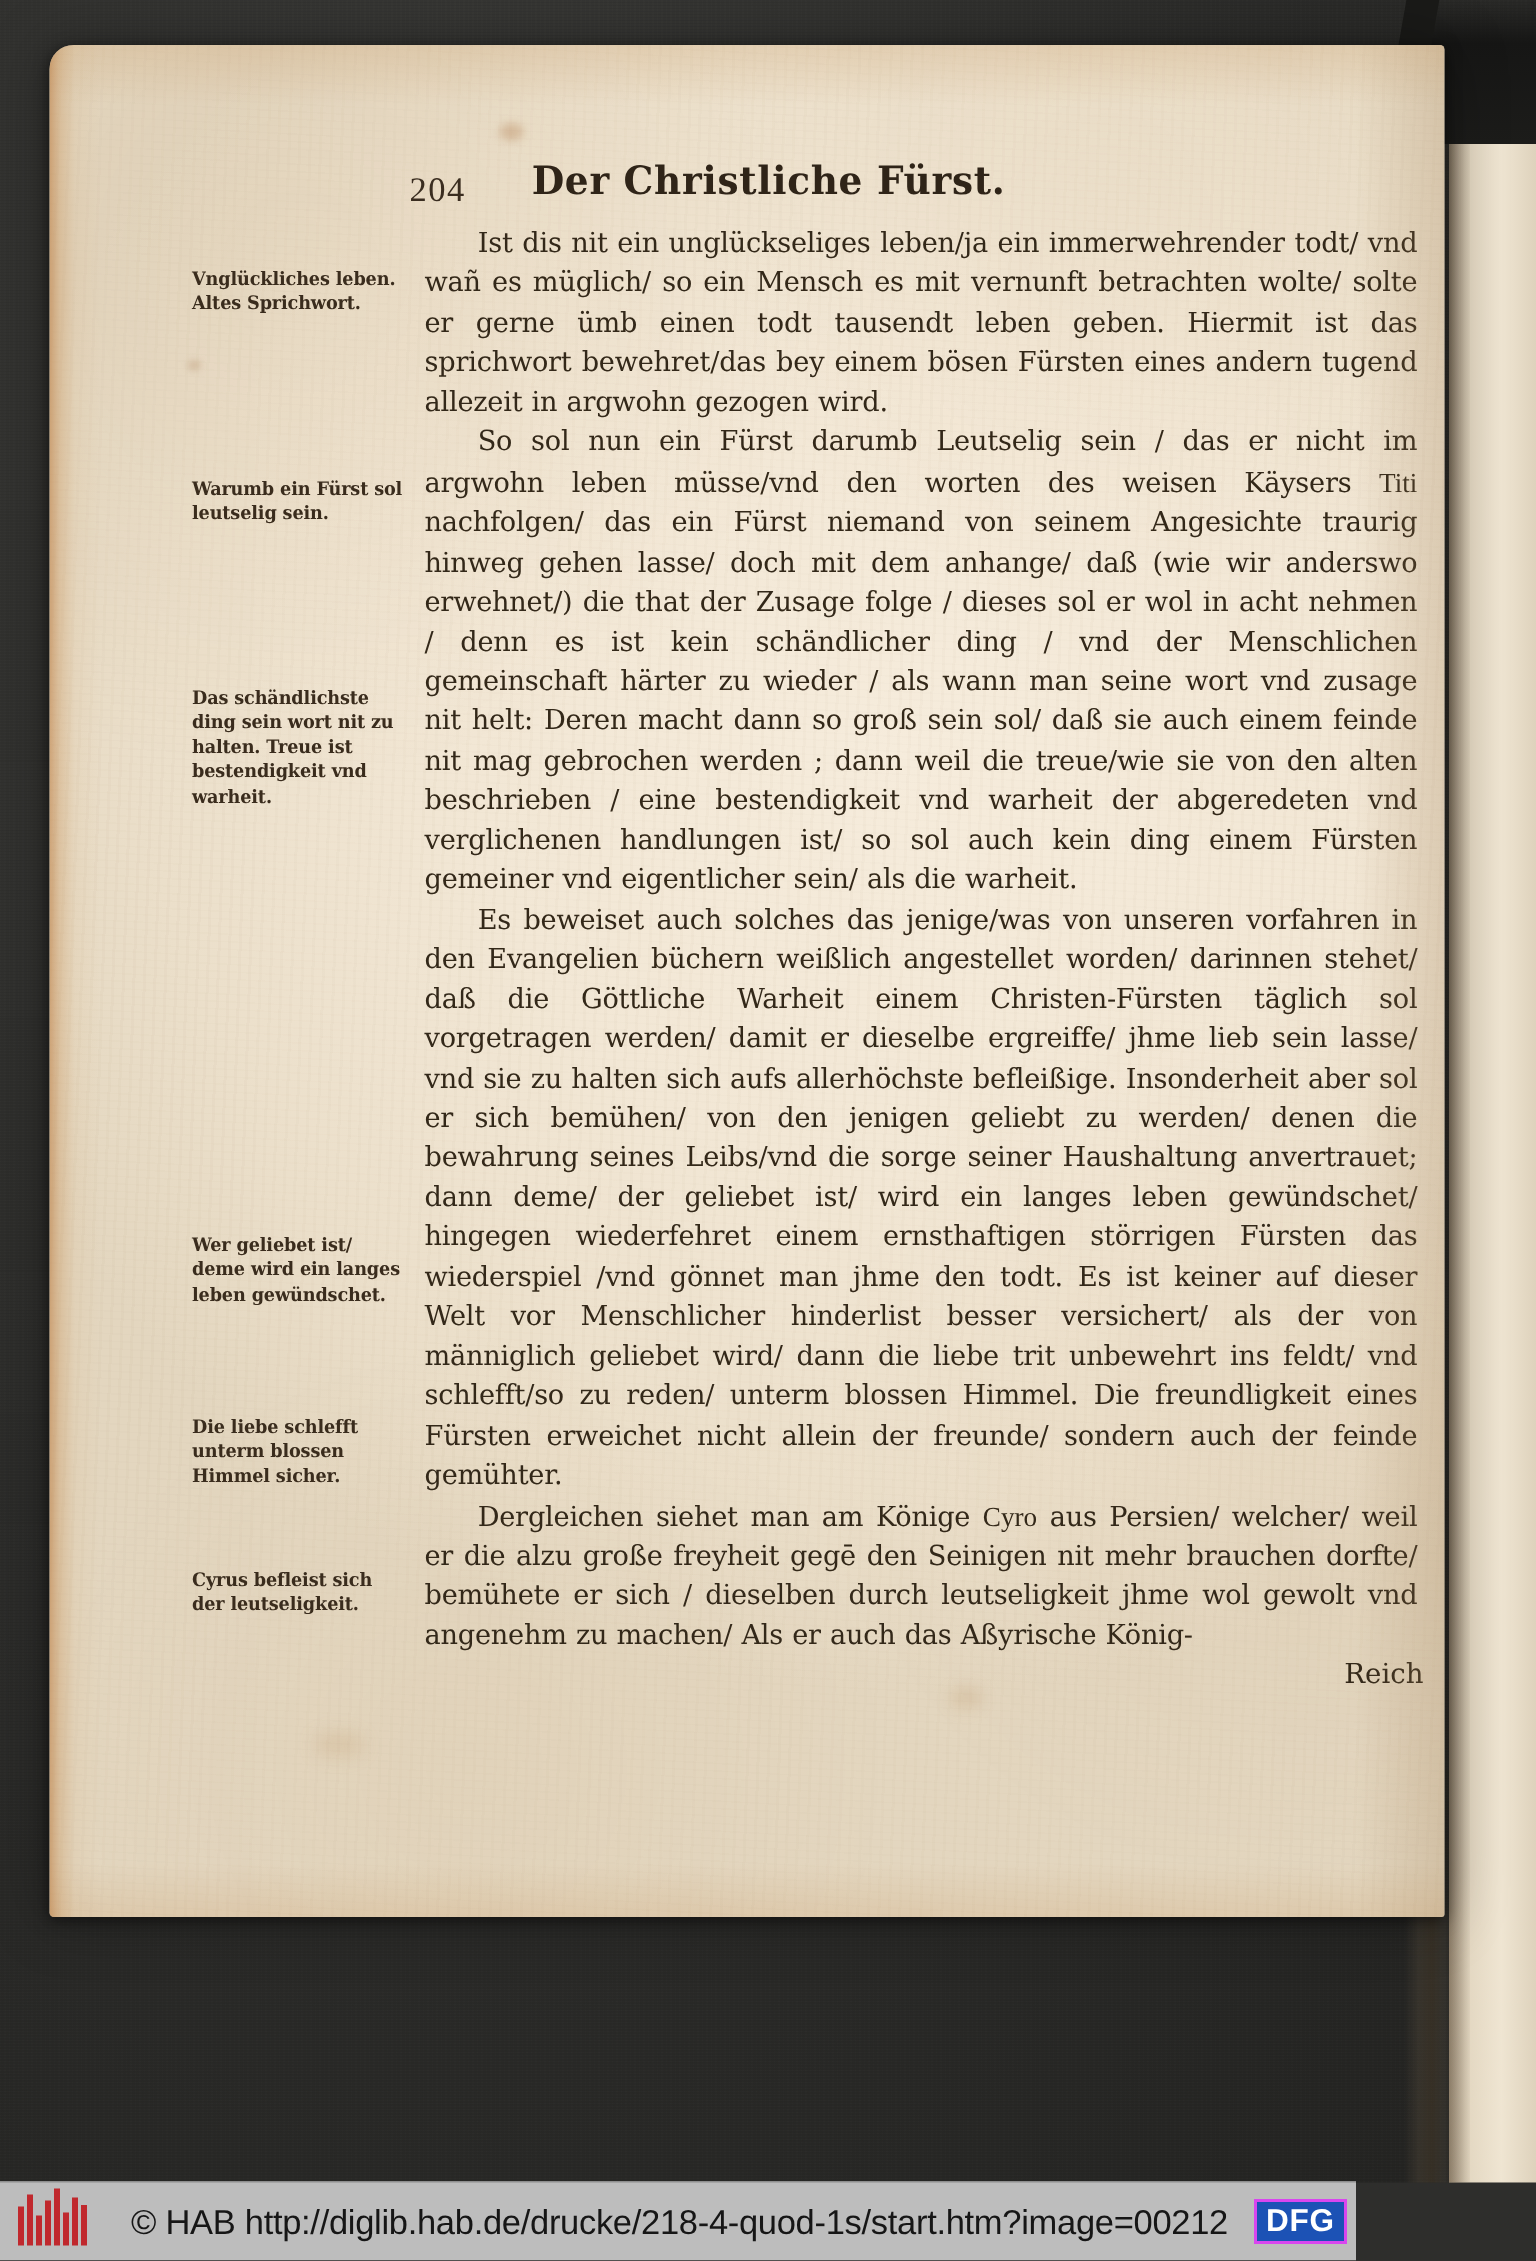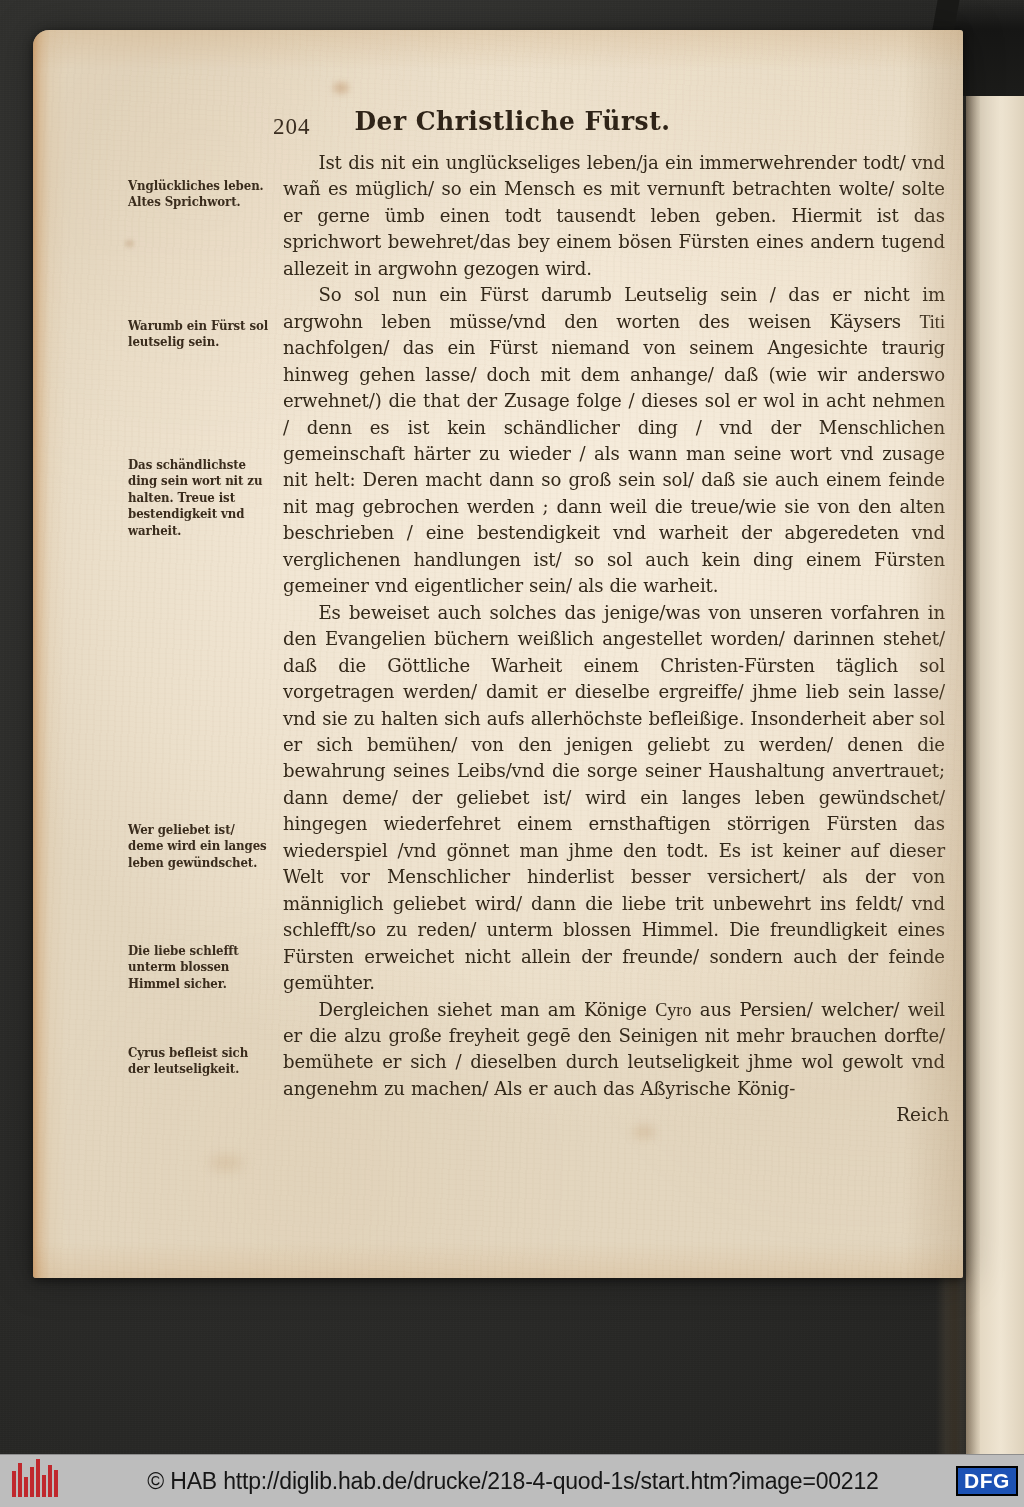--- a/index.html
+++ b/index.html
@@ -224,21 +224,21 @@
     position: absolute;
     border-radius: 50%;
     pointer-events: none;
   }
 
   
   .footer {
     position: absolute;
     left: 0;
     bottom: 0;
-    width: 1024px;
+    width: 904px;
     height: 52px;
     background: #bdbdbd;
     display: flex;
     align-items: center;
     border-top: 1px solid #8e8e8e;
   }
   .hab-logo {
     width: 70px;
     height: 52px;
     display: flex;
@@ -271,21 +271,21 @@
     margin-right: 6px;
     background: #1c52b5;
     color: #ffffff;
     font-family: "Liberation Sans", sans-serif;
     font-weight: bold;
     font-size: 21px;
     letter-spacing: .5px;
     display: flex;
     align-items: center;
     justify-content: center;
-    border: 2px solid #000000;
+    border: 2px solid #d946ef;
     box-sizing: border-box;
   }
 </style>
 </head>
 <body>
 
 <div class="scan-backdrop">
   <div class="backdrop-grain"></div>
 </div>
 

